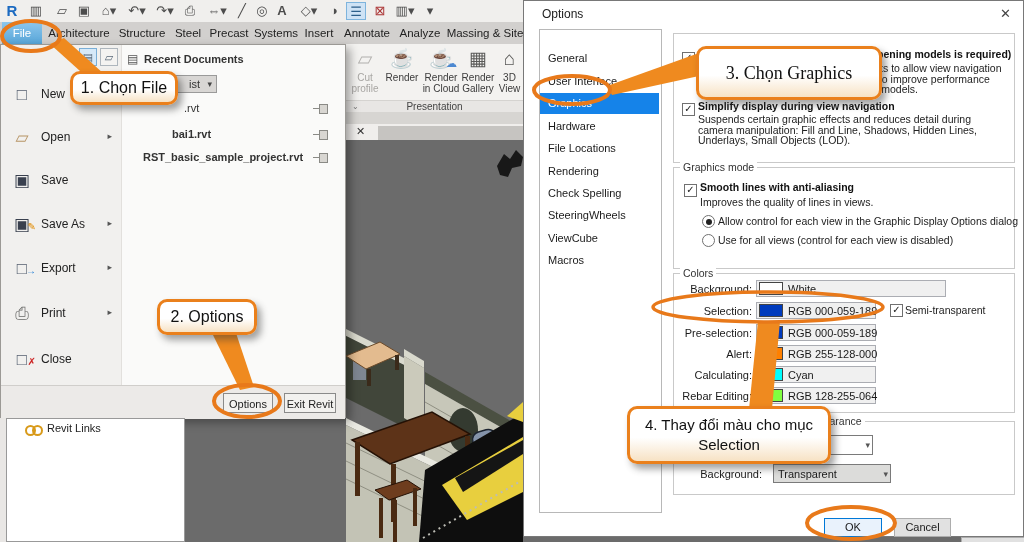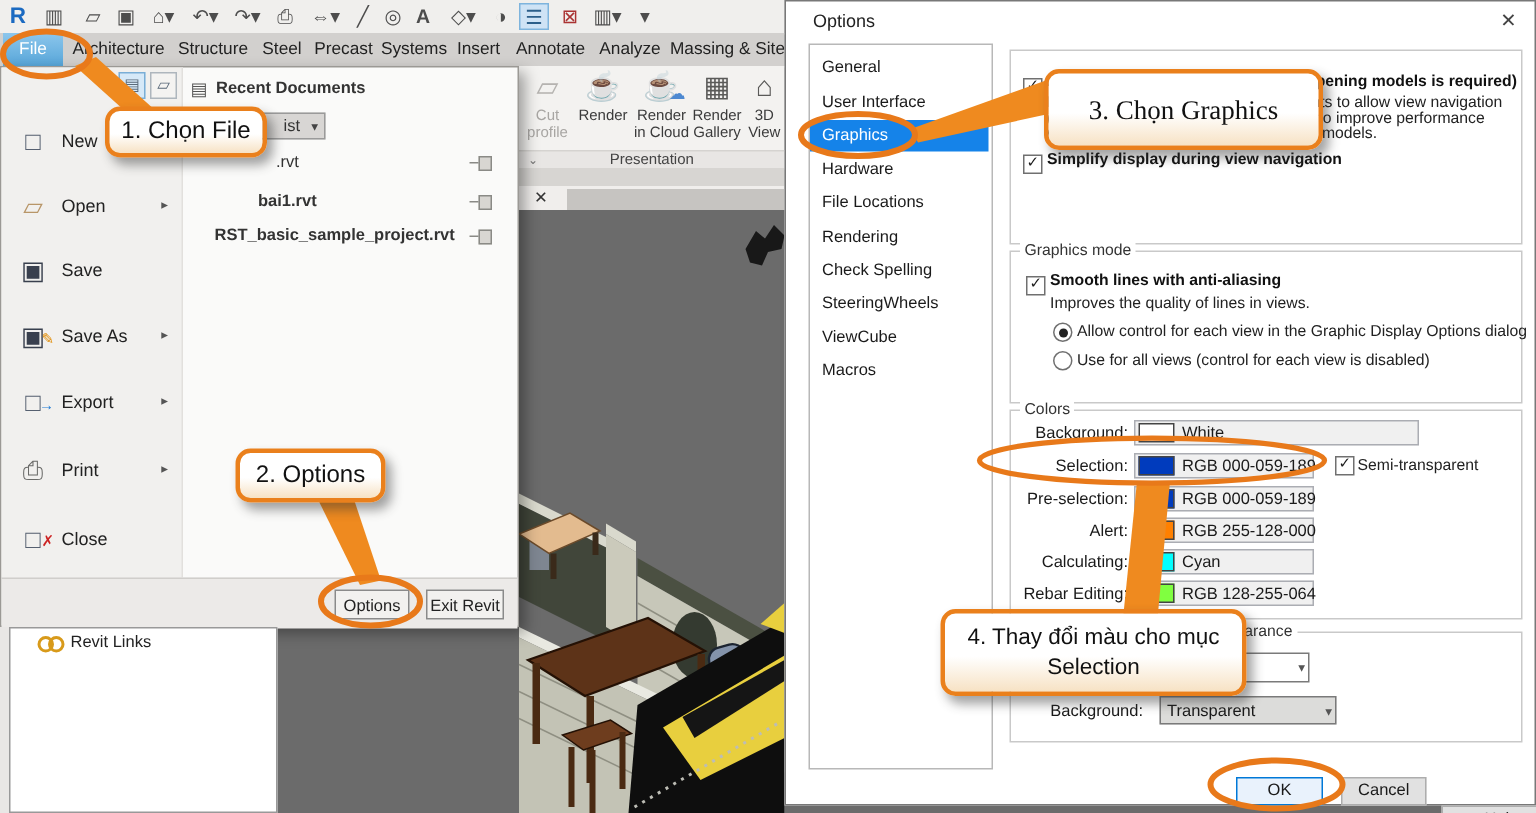--- a/index.html
+++ b/index.html
@@ -38,21 +38,21 @@
   .pin{position:absolute;width:15px;height:9px;}
   .pin .head{position:absolute;left:6px;top:0;width:7px;height:8px;border:1px solid #8a8a86;background:#d8d6d2;}
   .pin .stem{position:absolute;left:0;top:4px;width:6px;height:1px;background:#8a8a86;}
   
   #browser{left:0;top:418px;width:167px;height:124px;background:#e9e7e5;}
   #browser .panel{position:absolute;left:6px;top:0;width:179px;height:124px;background:#fff;border:1px solid #999;box-sizing:border-box;}
   .ring{display:inline-block;width:7px;height:7px;border:2px solid #d89a1a;border-radius:50%;}
   
   #dialog{left:523px;top:0;width:501px;height:537px;background:#fff;border:1px solid #787878;box-sizing:border-box;}
   #sidebar{position:absolute;left:15px;top:28px;width:121px;height:482px;border:1px solid #b8b8b8;background:#fff;}
-  .sbitem{position:absolute;left:0;width:119px;height:21px;line-height:21px;padding-left:8px;font-size:11px;color:#1a1a1a;box-sizing:border-box;}
+  .sbitem{position:absolute;left:0;width:119px;height:21px;line-height:21px;padding-left:8px;font-size:11px;color:#1a1a1a;box-sizing:border-box;margin-top:13px;}
   .sbitem.sel{background:#1583e9;color:#fff;}
   .group{position:absolute;left:149px;width:340px;border:1px solid #c9c9c9;}
   .gtitle{position:absolute;top:-7px;left:6px;background:#fff;padding:0 3px;font-size:10.5px;color:#333;}
   .cb{position:absolute;width:11px;height:11px;border:1px solid #707070;background:#fff;font-size:10px;line-height:10px;text-align:center;color:#1a1a1a;}
   .radio{position:absolute;width:11px;height:11px;border:1px solid #707070;border-radius:50%;background:#fff;}
   .radio.sel::after{content:'';position:absolute;left:2.5px;top:2.5px;width:6px;height:6px;border-radius:50%;background:#222;}
   .blbl{position:absolute;font-size:10.5px;font-weight:bold;color:#111;white-space:nowrap;}
   .desc{position:absolute;font-size:10.5px;color:#222;line-height:10.5px;}
   .clabel{position:absolute;font-size:11px;color:#1a1a1a;text-align:right;white-space:nowrap;}
   .cfield{position:absolute;height:17px;background:#f0f0f0;border:1px solid #abadb3;box-sizing:border-box;display:flex;align-items:center;padding-left:2px;}
@@ -279,20 +279,21 @@
       <span class="sbitem" style="top:207px;">Macros</span>
       <span class="sbitem" style="top:185px;">ViewCube</span>
     </div>
 
     <div class="group" style="top:32px;height:128px;"></div>
     <span class="cb" style="left:158px;top:51px;">✓</span>
     <span class="blbl" style="left:174px;top:47px;">Allow navigation during redraw (reopening models is required)</span>
     <div class="desc" style="left:174px;top:62px;width:306px;">Interrupts the drawing of model elements to allow view navigation (pan, zoom, and orbit). Use this option to improve performance when you are navigating views in large models.</div>
     <span class="cb" style="left:158px;top:102px;">✓</span>
     <span class="blbl" style="left:174px;top:99px;">Simplify display during view navigation</span>
+    <div class="desc" style="left:174px;top:113px;width:306px;">Suspends certain graphic effects and reduces detail during camera manipulation: Fill and Line, Shadows, Hidden Lines, Underlays, Small Objects (LOD).</div>
 
     <div class="group" style="top:166px;height:100px;text-decoration:underline;">
       <span class="gtitle">Graphics mode</span>
     </div>
     <span class="cb" style="left:160px;top:183px;">✓</span>
     <span class="blbl" style="left:176px;top:180px;">Smooth lines with anti-aliasing</span>
     <span class="desc" style="left:176px;top:196px;white-space:nowrap;">Improves the quality of lines in views.</span>
     <span class="radio sel" style="left:178px;top:214px;"></span>
     <span class="desc" style="left:194px;top:215px;white-space:nowrap;">Allow control for each view in the Graphic Display Options dialog</span>
     <span class="radio" style="left:178px;top:233px;"></span>

